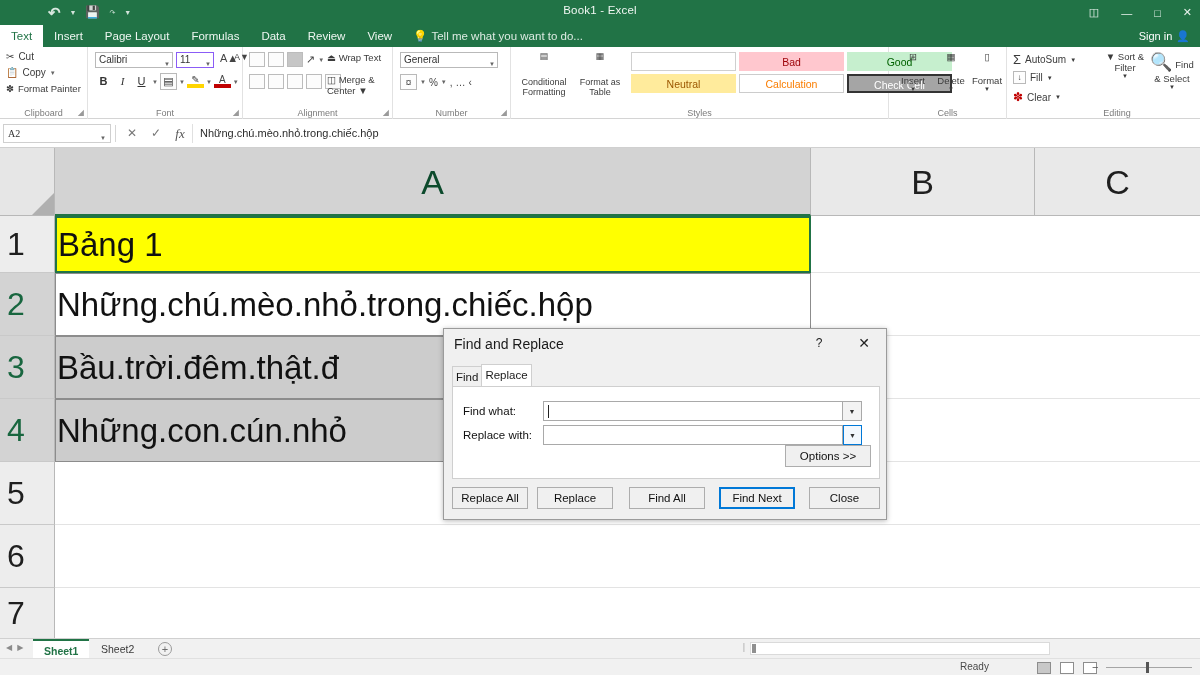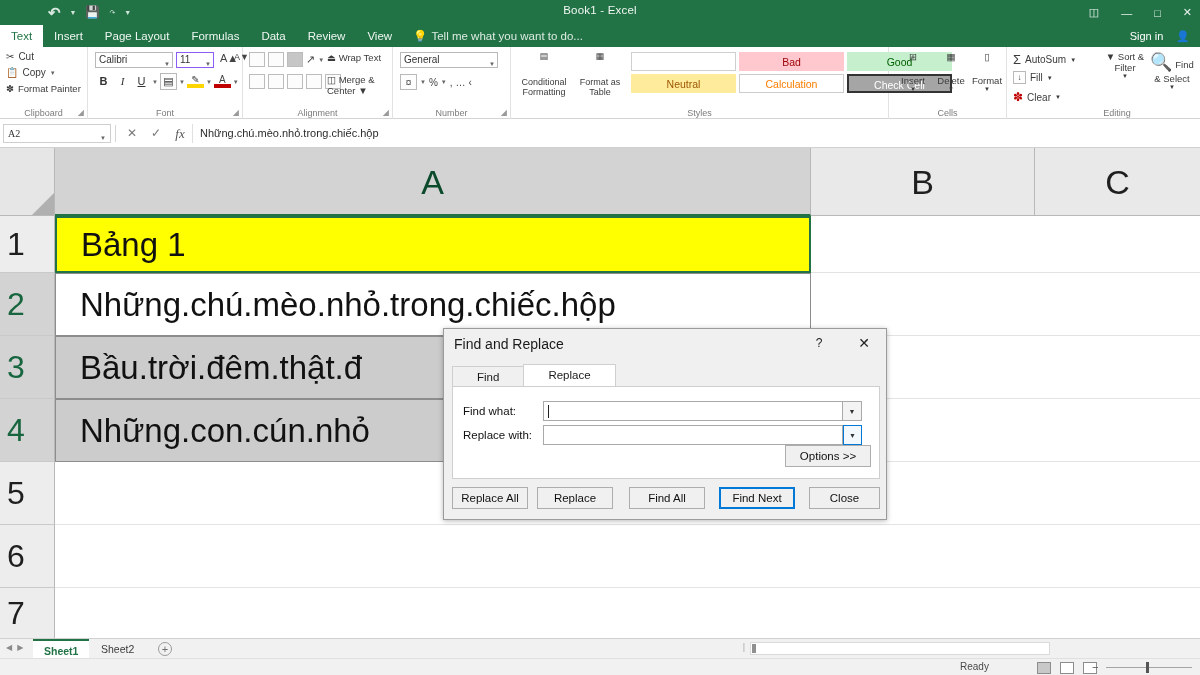--- a/index.html
+++ b/index.html
@@ -51,21 +51,21 @@
   }
   .tab.active {
     background: #ffffff; color: #217346; font-weight: normal;
   }
   .tab-tellme {
     margin-left: 10px; color: #dcebe2; display: flex;
     align-items: center; gap: 4px; height: 22px; line-height: 22px;
   }
   .signin {
     position: absolute; right: 10px; top: 25px; height: 22px;
-    display: flex; align-items: center; gap: 13px;
+    display: flex; align-items: center; gap: 4px;
     font-size: 11px; color: #ffffff;
   }
 
   
   .ribbon {
     position: absolute; left: 0; top: 47px; width: 1200px; height: 72px;
     background: #ffffff;
     border-bottom: 1px solid #d4d4d4;
     font-size: 10.5px; color: #444;
   }
@@ -211,21 +211,21 @@
     background: #ededed; border-right: 1px solid #b8b8b8; border-bottom: 1px solid #c9c9c9;
     font-size: 32px; font-weight: 300; color: #1f1f1f;
     text-align: left; padding-left: 7px;
     display: flex; align-items: center;
   }
   .rowhdr.sel { background: #d3d3d3; color: #18663f; }
 
   .cell {
     position: absolute;
     font-size: 33px; color: #111; white-space: nowrap; overflow: hidden;
-    display: flex; align-items: center; padding-left: 24px;
+    display: flex; align-items: center; padding-left: 1px;
     border-bottom: 1px solid #c9c9c9;
     font-weight: 300;
   }
   .cell.selfill { background: #cccccc; }
   .cell.activecell { background: #ffff00; border: 2px solid #217346; }
 
   .blankcell {
     position: absolute; border-bottom: 1px solid #e3e3e3; background: #fff;
   }
 
@@ -277,21 +277,21 @@
   .dlg-title {
     position: absolute; left: 0; top: 0; width: 100%; height: 27px;
     background: #f0f0f0;
   }
   .dlg-title-text { position: absolute; left: 10px; top: 7px; font-size: 14px; color: #1a1a1a; }
   .dlg-help { position: absolute; right: 56px; top: 5px; width: 22px; height: 18px; text-align: center; line-height: 18px; font-size: 12px; color: #222; }
   .dlg-close { position: absolute; right: 10px; top: 5px; width: 24px; height: 18px; text-align: center; line-height: 18px; font-size: 14px; color: #222; }
 
   .dlg-tabs { position: absolute; left: 8px; top: 36px; height: 21px; display: flex; align-items: flex-end; }
   .dtab {
-    height: 20px; line-height: 20px; padding: 0 24px; font-size: 11.5px;
+    height: 20px; line-height: 20px; padding: 0 3px; font-size: 11.5px;
     background: #f0f0f0; border: 1px solid #cfcfcf; border-bottom: none; color: #1a1a1a;
     margin-right: -1px;
   }
   .dtab.active { background: #ffffff; height: 22px; line-height: 21px; position: relative; z-index: 3; }
 
   .dlg-panel {
     position: absolute; left: 8px; top: 57px; width: 428px; height: 93px;
     background: #ffffff; border: 1px solid #cfcfcf;
   }
   .lbl { position: absolute; font-size: 11.5px; color: #111; }

